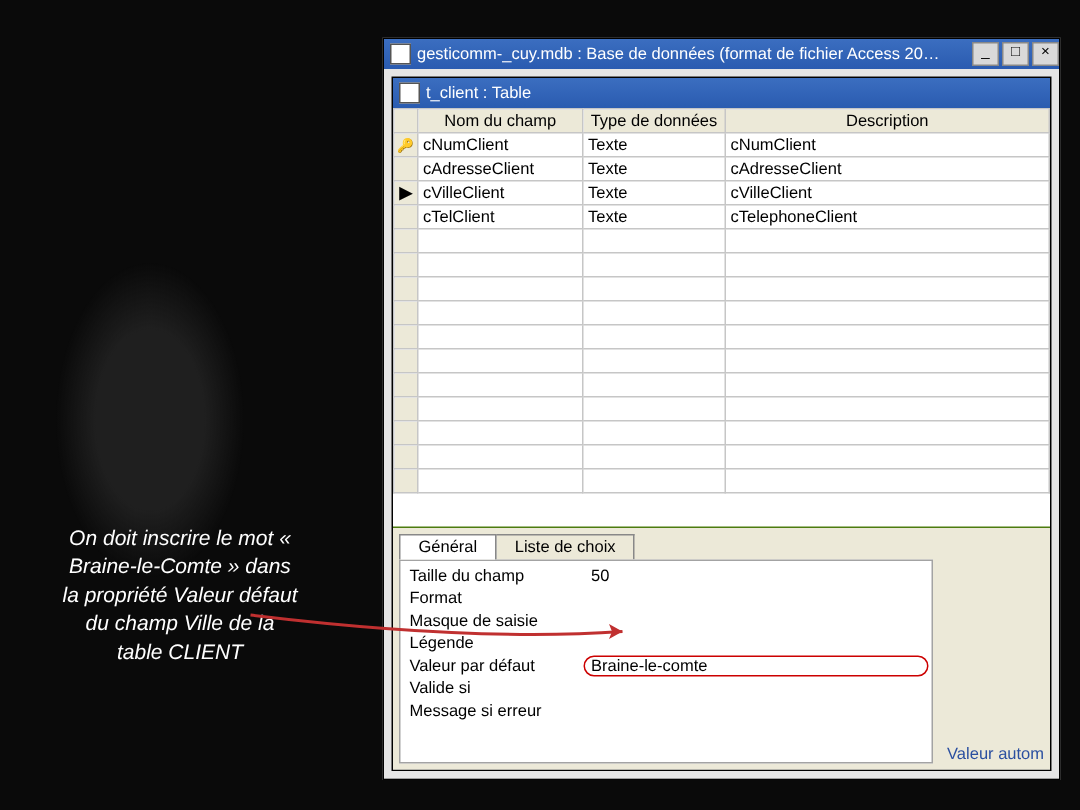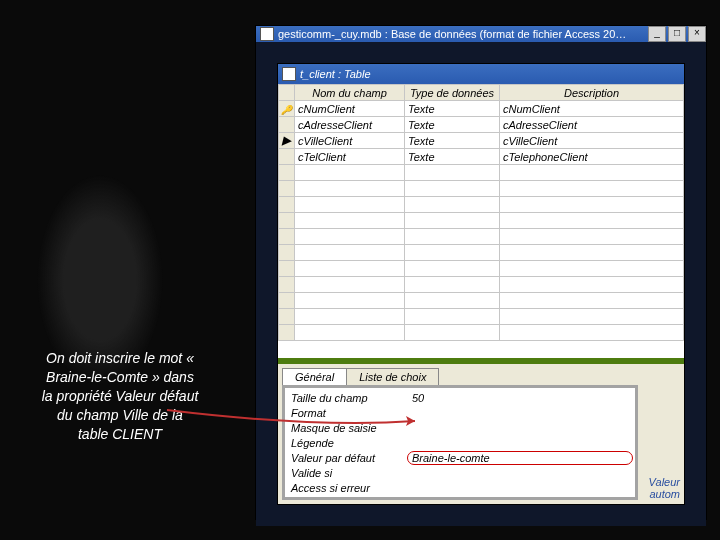--- a/index.html
+++ b/index.html
@@ -56,21 +56,21 @@
   .outer-titlebar .icon { width:14px;height:14px;background:#fff;border:1px solid #555;margin-right:4px;display:inline-block; }
   .win-controls { margin-left: auto; display:flex; }
   .win-btn {
     width: 18px; height: 16px;
     background: #d9d9d9;
     border: 1px solid #888;
     margin-left: 2px;
     font-size: 10px; line-height: 12px; text-align:center;
     color:#000;
   }
-  .outer-body { flex:1; background:#0f172a; padding:21px; display:flex; flex-direction:column;font-style:italic; }
+  .outer-body { flex:1; background:#e5e5e5; padding:5px; display:flex; flex-direction:column; }
   .inner-window {
     border: 1px solid #000;
     background:#fff;
     display:flex; flex-direction:column;
     flex: 1;
   }
   .inner-titlebar {
     height: 20px;
     background: linear-gradient(180deg,#3b6ec0,#2a5bb0);
     color:#fff; font-size:11px;
@@ -80,21 +80,21 @@
   .inner-titlebar .icon {
     width:14px;height:14px;background:#fff;border:1px solid #555;margin-right:4px;display:inline-block;
     position:relative;
   }
   .table-area {
     flex:0 0 280px;
     background:#fff;
     overflow:hidden;
     font-size:11px;
     color:#000;
-    border-bottom:6px solid #4d7c0f;
+    border-bottom:1px solid #4d7c0f;
     position:relative;
   }
   .grid { width:100%; border-collapse:collapse; table-layout:fixed; }
   .grid th, .grid td {
     border:1px solid #c6c6c6;
     height:16px;
     padding:0 3px;
     text-align:left;
     white-space:nowrap;
     overflow:hidden;
@@ -141,21 +141,21 @@
     border-bottom:none;
     padding:2px 12px;
     background:#ece9d8;
     font-size:11px;
     margin-right:-1px;
   }
   .tab.active { background:#fff; position:relative; z-index:2; }
   .tab-body {
     flex:1;
     background:#fff;
-    border:3px solid #a3a3a3;
+    border:1px solid #a3a3a3;
     padding:2px;
   }
   .prop-row { display:flex; height:15px; align-items:center; }
   .prop-label { width:120px; padding-left:4px; white-space:nowrap; overflow:hidden; }
   .prop-value { flex:1; border:1px solid transparent; padding-left:4px; white-space:nowrap; overflow:hidden; }
   .prop-value.highlighted { border:1px solid #c00; border-radius:8px; }
   .props-right {
     flex:1;
     padding:6px 4px 4px 4px;
     color:#2a4fa0;
@@ -332,21 +332,21 @@
               </div>
               <div class="prop-row">
                 <div class="prop-label">Valeur par défaut</div>
                 <div class="prop-value highlighted">Braine-le-comte</div>
               </div>
               <div class="prop-row">
                 <div class="prop-label">Valide si</div>
                 <div class="prop-value"></div>
               </div>
               <div class="prop-row">
-                <div class="prop-label">Access si erreur</div>
+                <div class="prop-label">Message si erreur</div>
                 <div class="prop-value"></div>
               </div>
             </div>
         </div>
         <div class="props-right">Valeur autom</div>
       </div>
     </div>
   </div>
 </div>
 

